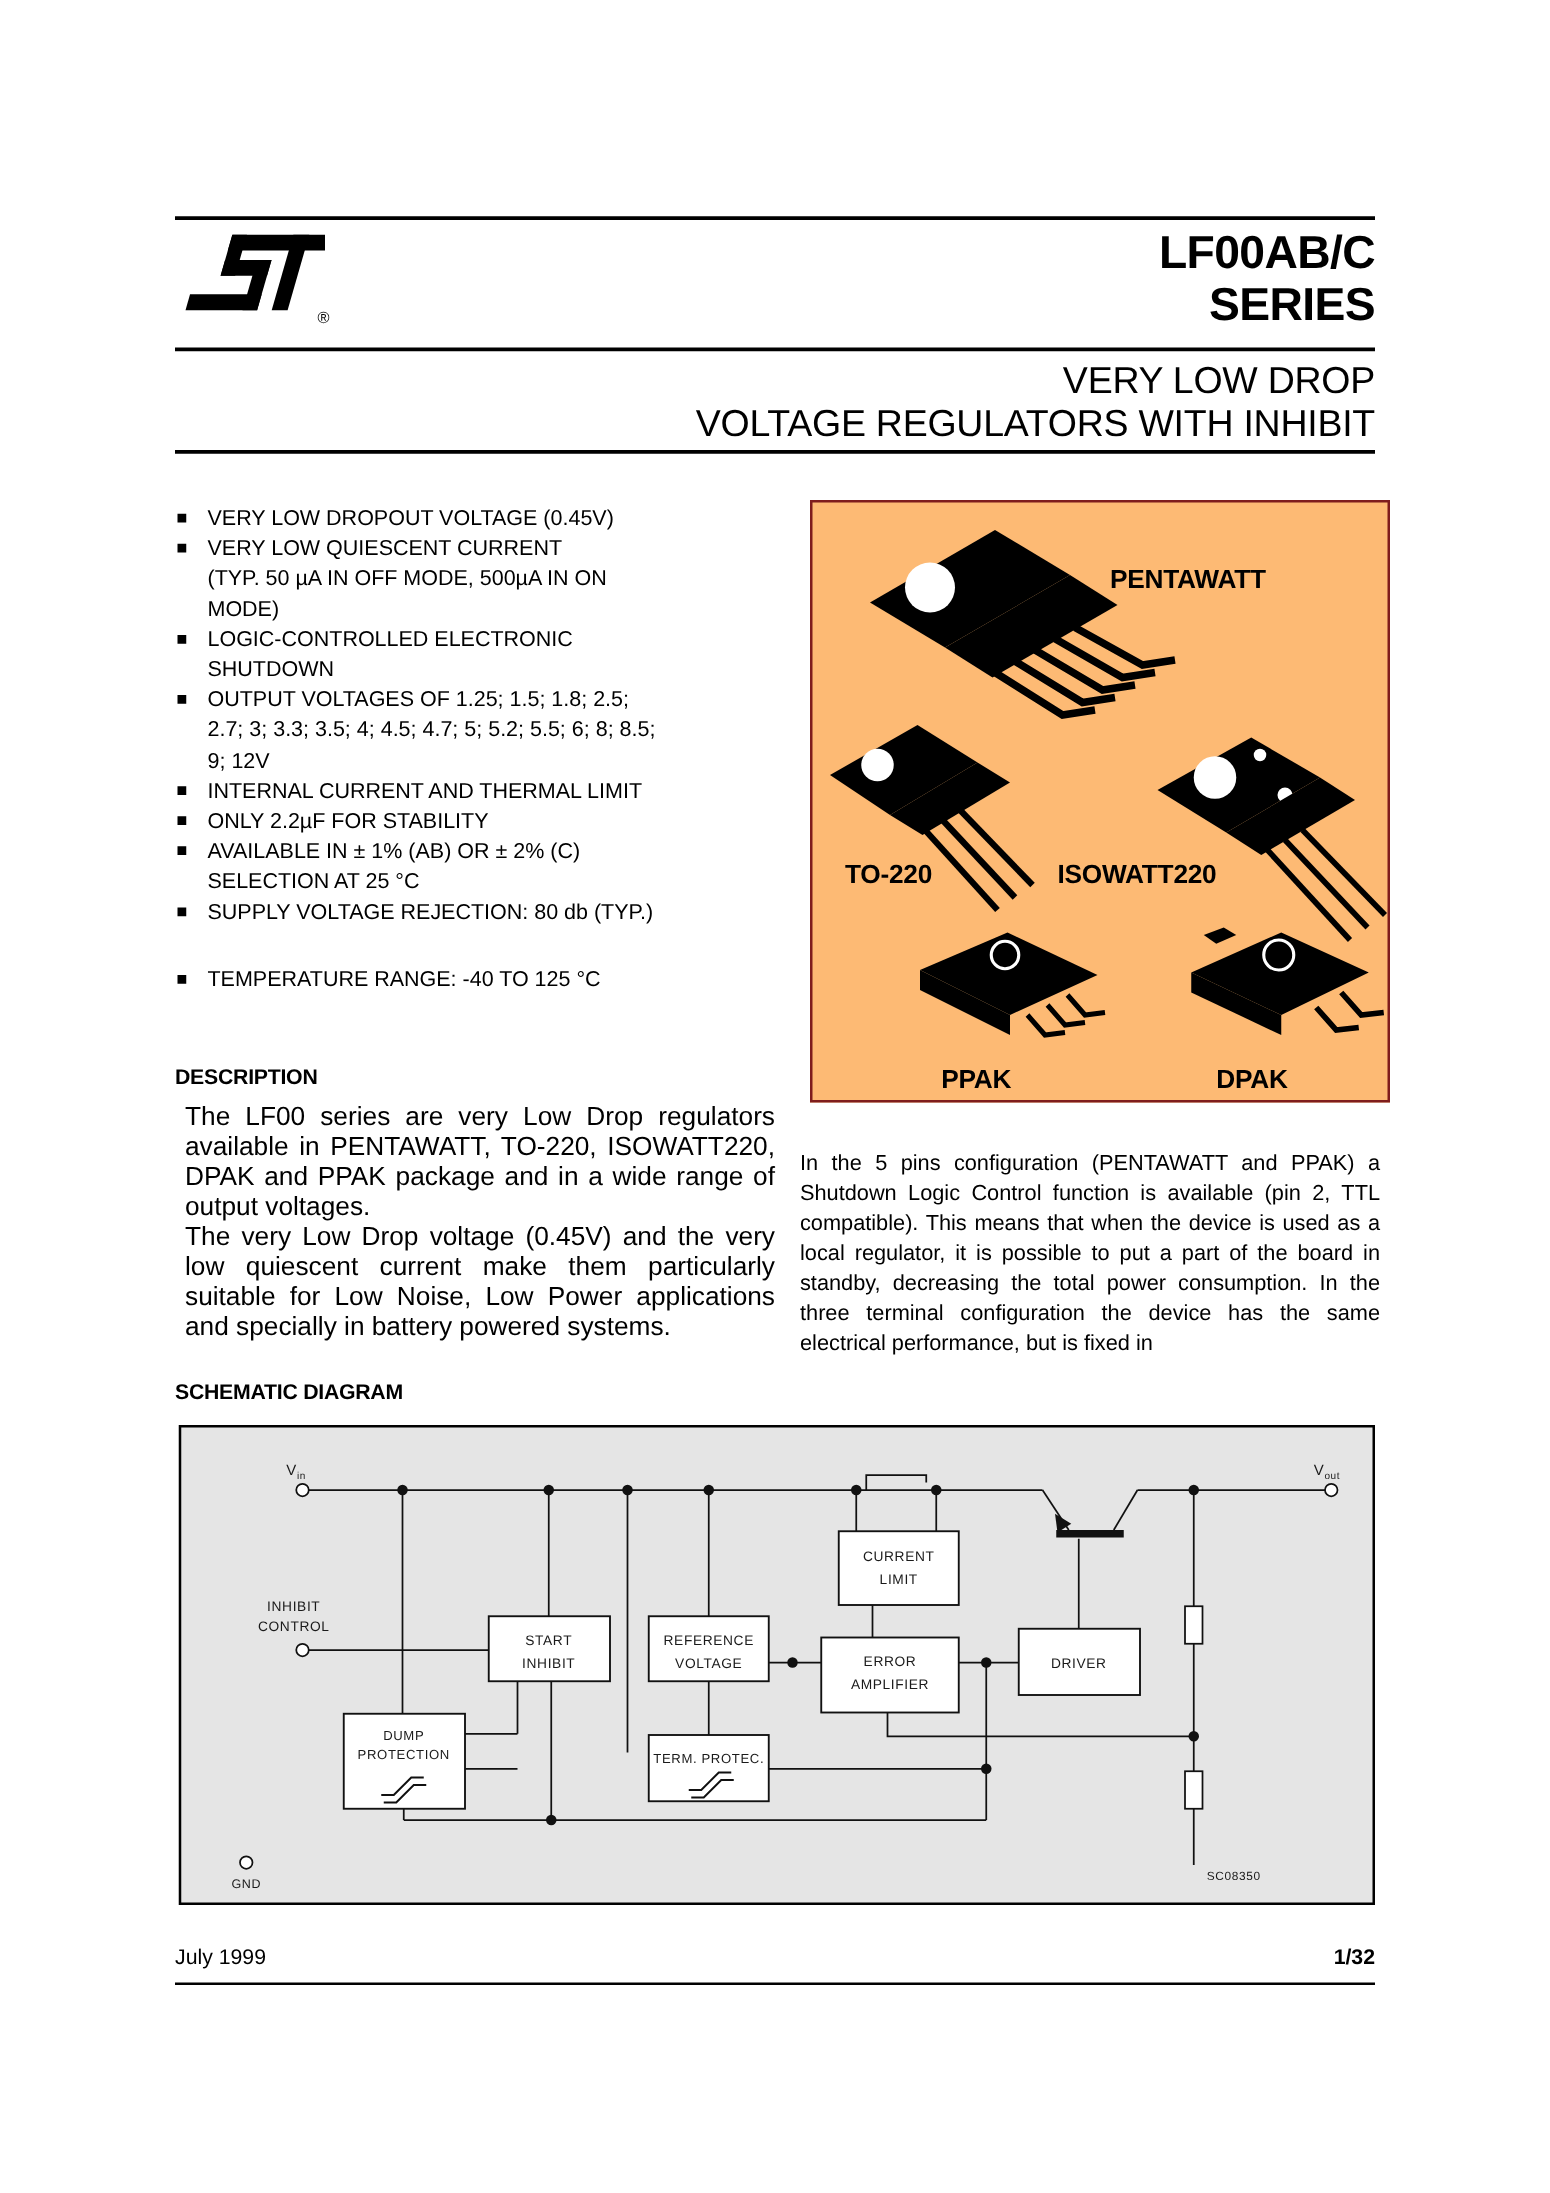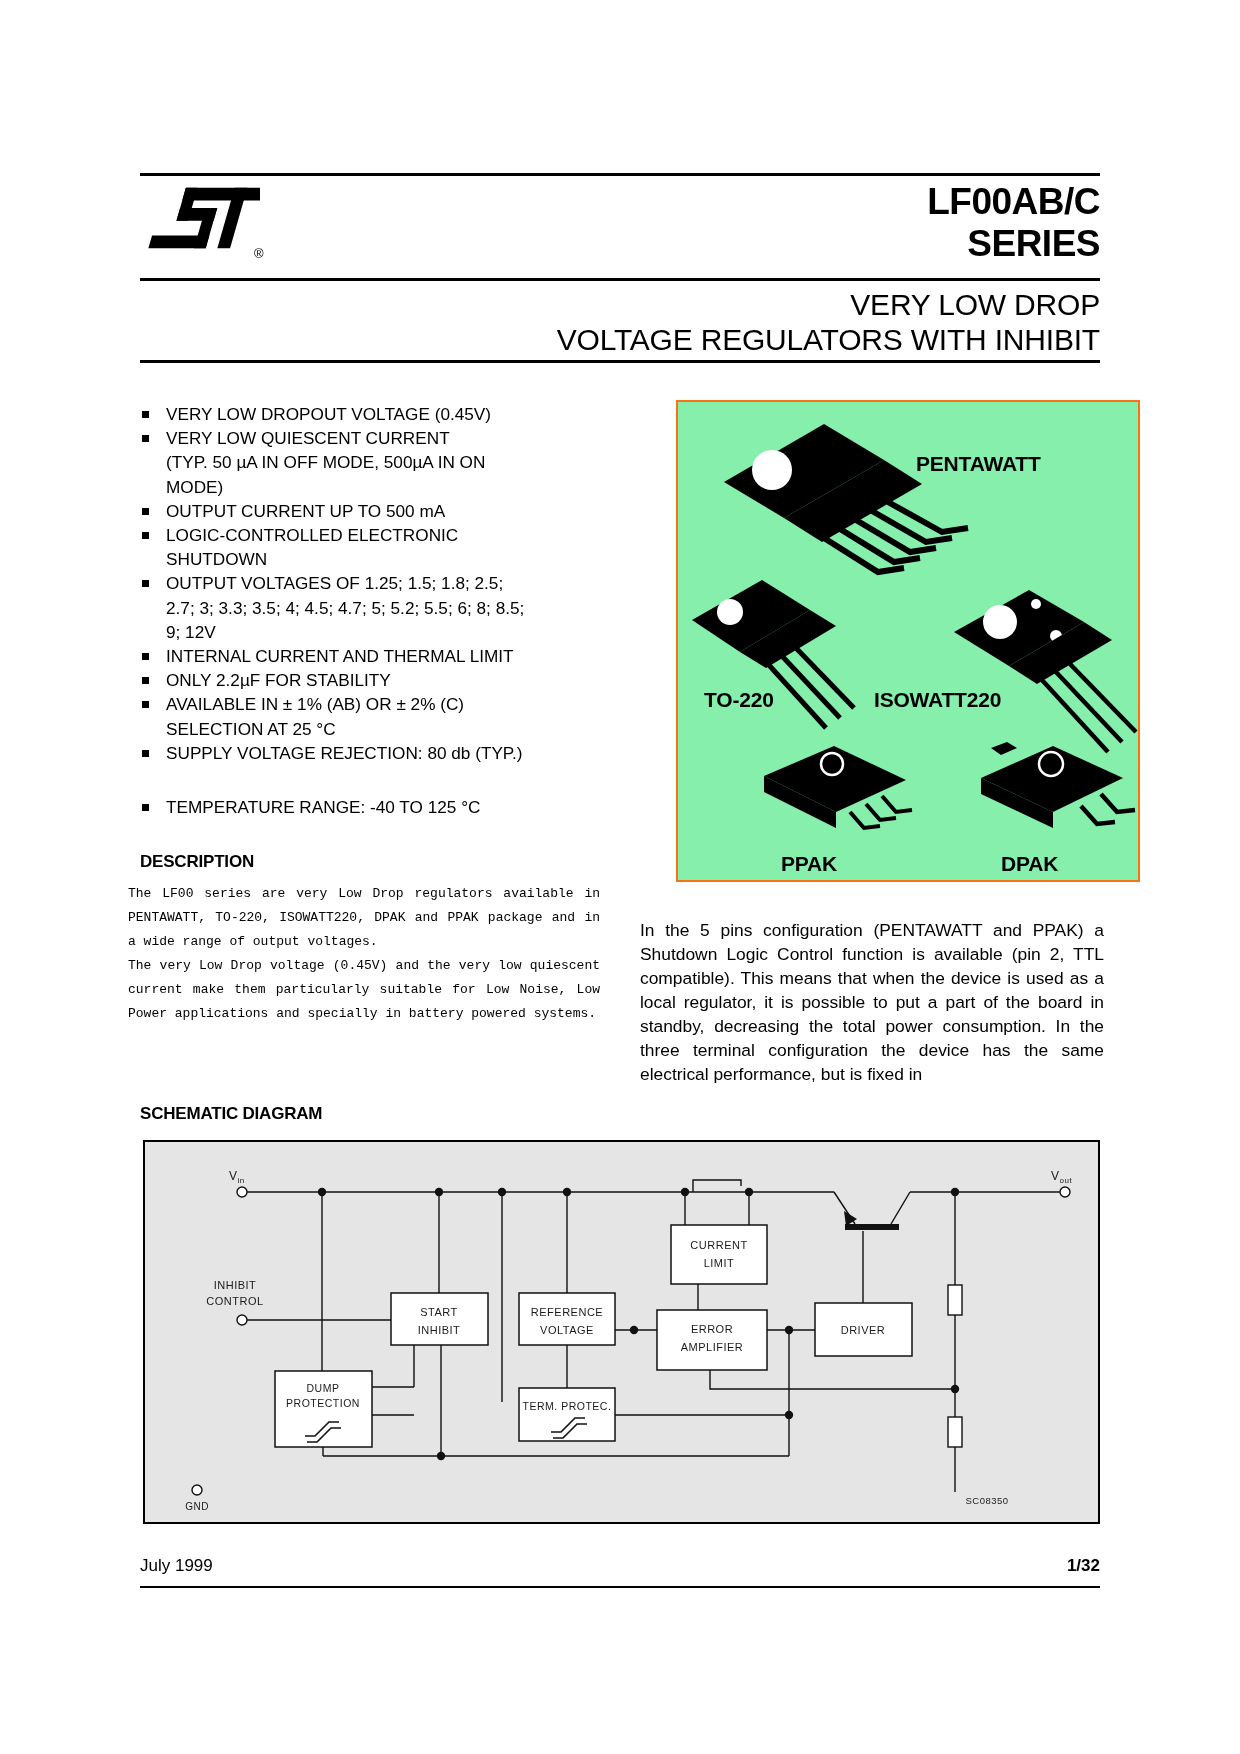--- a/index.html
+++ b/index.html
@@ -20,30 +20,30 @@
   
   .features { position:absolute; left:140px; top:402px; width:436px;
               list-style:none; margin:0; padding:0; font-size:17.2px; line-height:24.2px; }
   .features li { position:relative; padding-left:26px; margin:0; }
   .features li.gap { margin-top:30px; }
   .features .bullet { position:absolute; left:2px; top:9px; width:7px; height:7px; background:#000; }
   .features .ftext { white-space:pre-line; }
 
   
   .sec-heading { position:absolute; font-size:17px; font-weight:bold; letter-spacing:-0.2px; }
-  .desc-body { position:absolute; left:128px; top:882px; width:472px;
-               font-size:13px; line-height:24px; text-align:justify;font-family:Liberation Mono, monospace; }
+  .desc-body { position:absolute; left:148px; top:882px; width:472px;
+               font-size:21px; line-height:24px; text-align:justify; }
   .desc-body p { margin:0; }
 
   .right-text { position:absolute; left:640px; top:918px; width:464px;
                 font-size:17.4px; line-height:24px; text-align:justify; }
 
   
-  .pkg-box { position:absolute; left:676px; top:400px; width:460px; height:478px;
-             border:2px solid #f97316; background:#86efac; }
+  .pkg-box { position:absolute; left:648px; top:400px; width:460px; height:478px;
+             border:2px solid #7f1d1d; background:#fdba74; }
   .pkg-label { position:absolute; font-size:21px; font-weight:bold; letter-spacing:-0.2px; }
   .pkg-img { position:absolute; }
 
   
   .schem-box { position:absolute; left:143px; top:1140px; width:953px; height:380px;
                border:2px solid #000; background:#e5e5e5; }
   .schem-box svg { display:block; }
   .schem-box text { font-family:"Liberation Sans", sans-serif; fill:#1a1a1a; letter-spacing:0.5px; }
 
   
@@ -81,21 +81,20 @@
   <div class="subtitle">
     <div>VERY LOW DROP</div>
     <div>VOLTAGE REGULATORS WITH INHIBIT</div>
   </div>
 
   <ul class="features">
     <li><span class="bullet"></span><span class="ftext">VERY LOW DROPOUT VOLTAGE (0.45V)</span></li>
     <li><span class="bullet"></span><span class="ftext">VERY LOW QUIESCENT CURRENT
 (TYP. 50 µA IN OFF MODE, 500µA IN ON
 MODE)</span></li>
-    <li><span class="bullet"></span><span class="ftext">OUTPUT CURRENT UP TO 500 mA</span></li>
     <li><span class="bullet"></span><span class="ftext">LOGIC-CONTROLLED ELECTRONIC
 SHUTDOWN</span></li>
     <li><span class="bullet"></span><span class="ftext">OUTPUT VOLTAGES OF 1.25; 1.5; 1.8; 2.5;
 2.7; 3; 3.3; 3.5; 4; 4.5; 4.7; 5; 5.2; 5.5; 6; 8; 8.5;
 9; 12V</span></li>
     <li><span class="bullet"></span><span class="ftext">INTERNAL CURRENT AND THERMAL LIMIT</span></li>
     <li><span class="bullet"></span><span class="ftext">ONLY 2.2µF FOR STABILITY</span></li>
     <li><span class="bullet"></span><span class="ftext">AVAILABLE IN ± 1% (AB) OR  ± 2% (C)
 SELECTION AT 25 °C</span></li>
     <li><span class="bullet"></span><span class="ftext">SUPPLY VOLTAGE REJECTION: 80 db (TYP.)</span></li>

